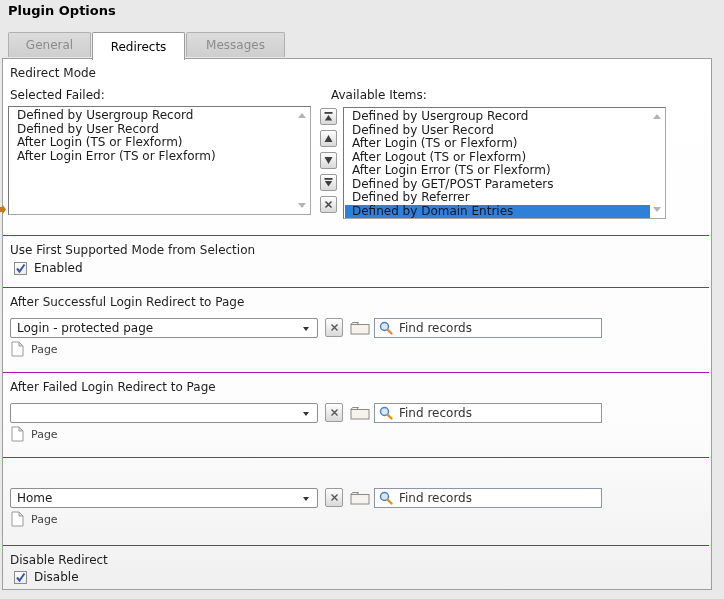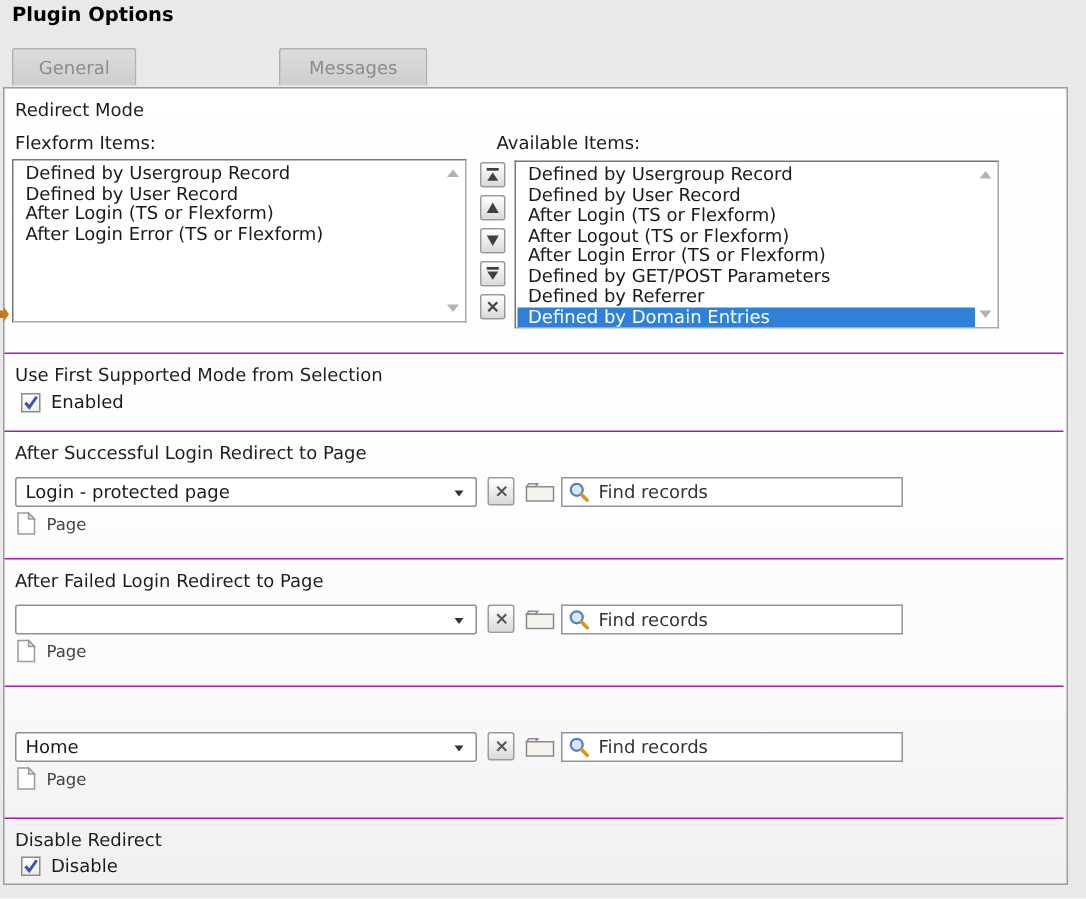--- a/index.html
+++ b/index.html
@@ -32,21 +32,21 @@
 
   .field-label{position:absolute;top:29px;white-space:nowrap;}
   .lbl-selected{left:7px;}
   .lbl-available{left:328px;}
 
   .listbox{position:absolute;background:#fff;border:1px solid #a7a7a7;border-top-color:#777;border-left-color:#777;
            overflow:hidden;box-sizing:border-box;padding:2px 15px 0 1px;}
   .lb-selected{left:5px;top:47px;width:303px;height:109px;}
   .lb-available{left:340px;top:48px;width:323px;height:112px;}
   .list-item{height:13.5px;line-height:13.5px;padding-left:7px;white-space:nowrap;}
-  .list-item.selected{background:var(--selection);color:#ffffff;}
+  .list-item.selected{background:var(--selection);color:#0f172a;}
   .scroll-arrow{position:absolute;width:0;height:0;border-left:4px solid transparent;border-right:4px solid transparent;}
   .scroll-up{right:4px;top:6px;border-bottom:5px solid #b4b4b4;}
   .scroll-down{right:4px;bottom:6px;border-top:5px solid #b4b4b4;}
 
   .mvbtn{position:absolute;left:317px;width:17px;height:17px;box-sizing:border-box;border:1px solid #9b9b9b;
          border-radius:2px;background:linear-gradient(#ffffff,#d9d9d9);display:flex;align-items:center;
          justify-content:center;padding:0;cursor:pointer;}
   .mv1{top:49px;}.mv2{top:71px;}.mv3{top:93px;}.mv4{top:115px;}.mv5{top:137px;}
 
   .chkrow{position:absolute;left:11px;display:flex;align-items:center;gap:7px;}
@@ -81,33 +81,36 @@
 </head>
 <body>
 
 <div class="stage">
 
   <div class="page-title">Plugin Options</div>
 
   <div class="tab tab-general">
     <span>General</span>
   </div>
+  <div class="tab tab-redirects active">
+    <span>Redirects</span>
+  </div>
   <div class="tab tab-messages">
     <span>Messages</span>
   </div>
 
   <div class="container"></div>
 
   <svg class="edge-marker" width="6" height="11" viewBox="0 0 6 11">
     <polygon points="0,3 2.5,3 2.5,0.5 6,5.5 2.5,10.5 2.5,8 0,8" fill="var(--marker)"></polygon>
   </svg>
 
   <div class="sec sec1">
     <div class="sec-title">Redirect Mode</div>
-    <div class="field-label lbl-selected">Flexform Items:</div>
+    <div class="field-label lbl-selected">Selected Failed:</div>
     <div class="field-label lbl-available">Available Items:</div>
 
     <div class="listbox lb-selected">
       <span class="scroll-arrow scroll-up"></span>
       <span class="scroll-arrow scroll-down"></span>
     <div class="list-item">Defined by Usergroup Record</div>
         <div class="list-item">Defined by User Record</div>
         <div class="list-item">After Login (TS or Flexform)</div>
         <div class="list-item">After Login Error (TS or Flexform)</div>
       </div>

